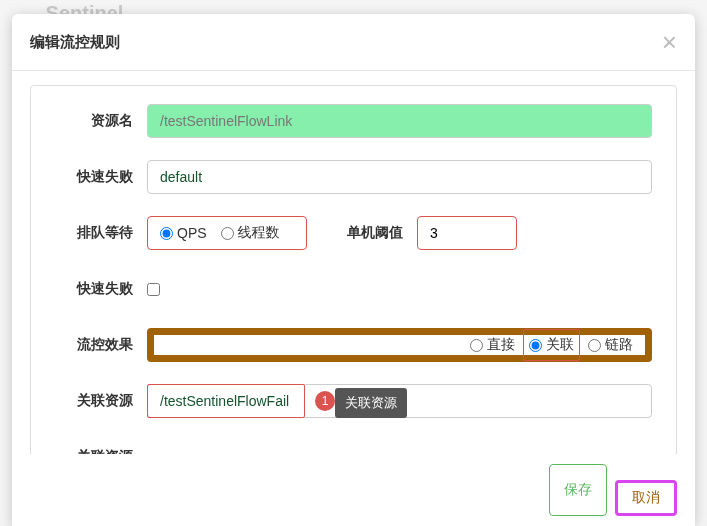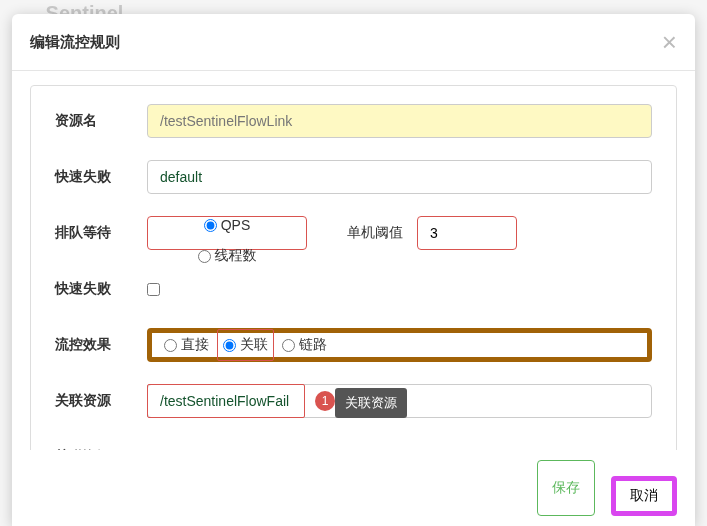--- a/index.html
+++ b/index.html
@@ -64,20 +64,21 @@
       padding: 18px 24px 8px 24px;
     }
     .row {
       display: flex;
       align-items: center;
       margin-bottom: 22px;
       min-height: 34px;
     }
     .label {
       width: 78px;
+      text-align: right;
       font-weight: 700;
       font-size: 14px;
       color: #333;
       flex-shrink: 0;
     }
     .control {
       flex: 1;
       margin-left: 14px;
       display: flex;
       align-items: center;
@@ -85,63 +86,63 @@
     input[type="text"].field {
       width: 100%;
       height: 34px;
       padding: 6px 12px;
       border: 1px solid #ccc;
       border-radius: 4px;
       font-size: 14px;
       color: #14532d;
     }
     input[type="text"].field.readonly {
-      background: #fef9c3;
+      background: #86efac;
       color: #777;
     }
     .radio-group {
       display: flex;
       align-items: center;
       height: 34px;
-      border: 5px solid #a16207;
+      border: 7px solid #a16207;
       border-radius: 4px;
       padding: 0 12px;
       gap: 14px;
-      justify-content: flex-start;
+      justify-content: flex-end;
       flex: 1;
     }
     .radio-item {
       display: flex;
       align-items: center;
       gap: 4px;
       font-size: 14px;
       color: #333;
       cursor: pointer;
     }
     input[type="radio"], input[type="checkbox"] { cursor: pointer; }
     .secondary-group {
       display: flex;
       align-items: center;
       margin-left: 40px;
     }
     .sub-label {
-      font-weight: 400;
+      font-weight: 700;
       font-size: 14px;
       color: #333;
       margin-right: 14px;
     }
     .num-field {
       width: 100px;
       height: 34px;
       padding: 6px 12px;
       border: 1px solid #ccc;
       border-radius: 4px;
       font-size: 14px;
     }
-    .highlight-red { border: 1px solid #d9534f !important; flex-direction: column; }
+    .highlight-red { border: 1px solid #d9534f !important; }
     .anno-circle {
       display: inline-flex;
       align-items: center;
       justify-content: center;
       width: 20px; height: 20px;
       background: #d9534f;
       color: #fff;
       border-radius: 50%;
       font-size: 12px;
       margin-left: 8px;
@@ -153,31 +154,31 @@
       padding: 6px 10px;
       border-radius: 3px;
       font-size: 13px;
       position: absolute;
       white-space: nowrap;
     }
     .modal-footer {
       padding: 10px 18px;
       display: flex;
       justify-content: flex-end;
-      gap: 16px;
+      gap: 8px;
     }
     .btn {
       padding: 6px 14px;
       border-radius: 4px;
       font-size: 14px;
       background: #fff;
       cursor: pointer;
     }
     .btn-save { border: 1px solid #5cb85c; color: #5cb85c; }
-    .btn-cancel { border: 5px solid #d946ef; color: #000000; margin-top: 16px; }
+    .btn-cancel { border: 3px solid #d946ef; color: #a16207; margin-top: 16px; }
     .rel-row { position: relative; }
     .mode-highlight {
       position: absolute;
       border: 1px solid #d9534f;
       border-radius: 2px;
       pointer-events: none;
     }
   </style>
 </head>
 <body>

